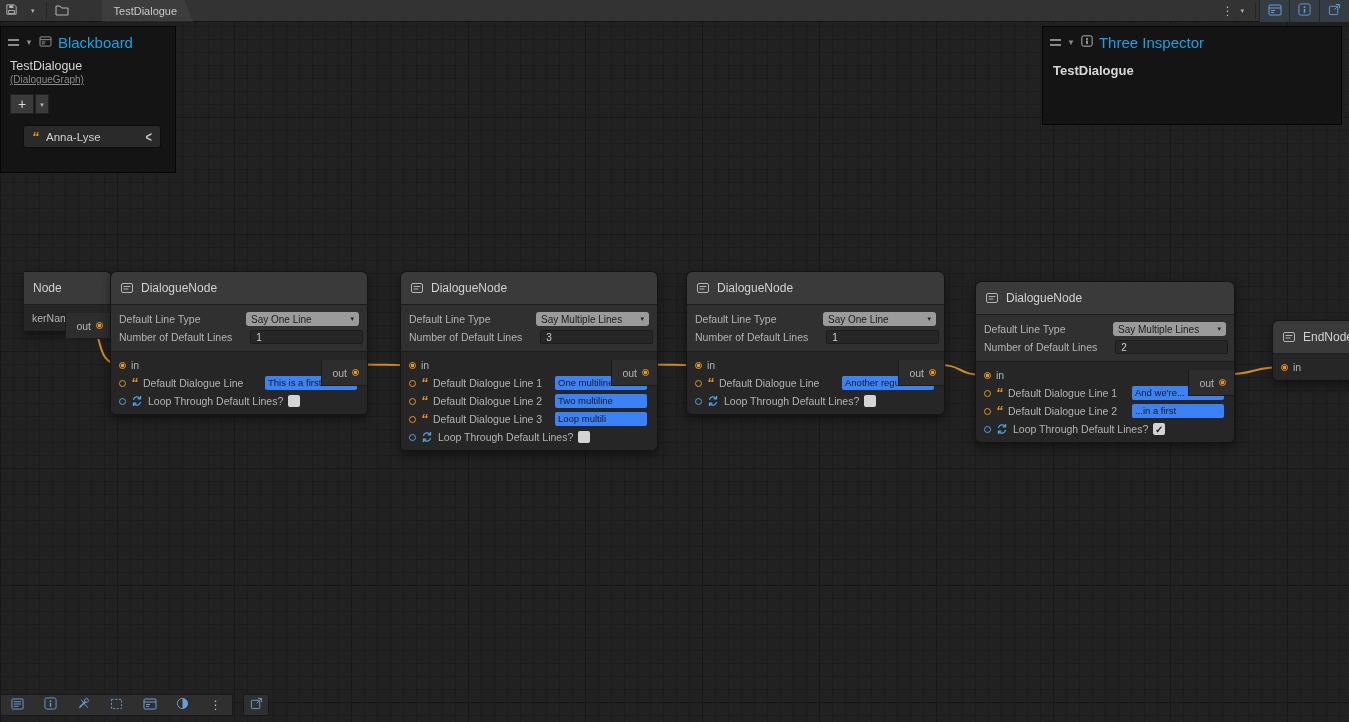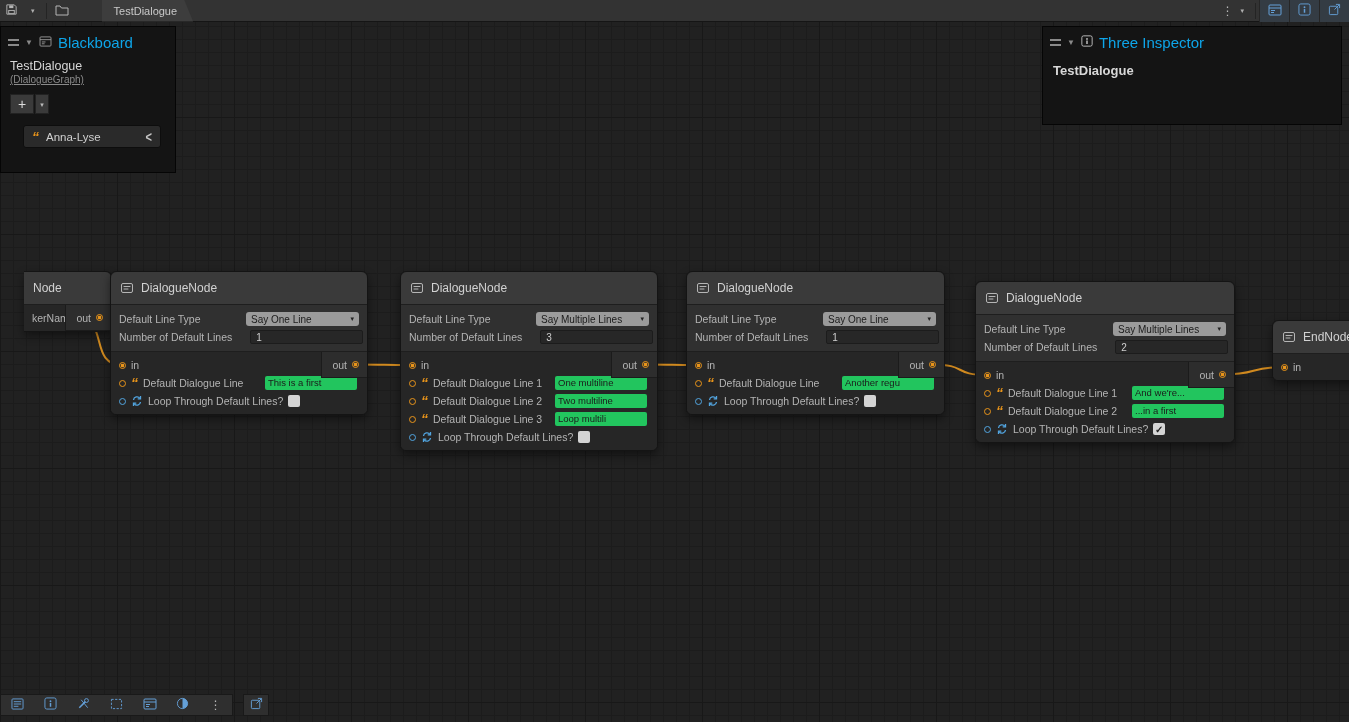--- a/index.html
+++ b/index.html
@@ -75,25 +75,25 @@
   .ports { position:relative; background:#262626; padding:4px 0; border-radius:0 0 6px 6px; }
   .cut-left .ports { border-bottom-left-radius:0; }
   .port-row { display:flex; align-items:center; height:18px; gap:5px; padding:0 8px; }
   .port-label { font-size:10.5px; color:#b4b4b4; white-space:nowrap; }
   .grow { flex:1; }
   .port-dot { width:7px; height:7px; border-radius:50%; border:1px solid currentColor; flex:none; }
   .port-dot.connected { background:radial-gradient(circle at center, currentColor 0 1.6px, transparent 2.1px); }
   .flow   { color:#e8941a; }
   .string { color:#e8941a; }
   .bool   { color:#52a5e0; }
-  .out-col { position:absolute; top:0; right:0; width:46px; height:26px; background:#2d2d2d;
+  .out-col { position:absolute; top:8px; right:0; width:46px; height:26px; background:#2d2d2d;
              border-left:1px solid #1b1b1b; border-bottom:1px solid #1b1b1b;
              display:flex; align-items:center; justify-content:flex-end; gap:5px; padding:0 8px;
              border-top-right-radius:0; }
-  .textfield { width:92px; height:14px; background:#22c55e; border-radius:2px; color:#1b1b1b;
+  .textfield { width:92px; height:14px; background:#3b82f6; border-radius:2px; color:#1b1b1b;
                font-size:9.5px; line-height:14px; padding:0 3px; white-space:nowrap; overflow:hidden;
                flex:none; margin-right:2px; }
   .checkbox { width:12px; height:12px; background:#d4d4d4; border-radius:2px; flex:none; position:relative; }
   .checkbox.checked::after { content:"\2713"; position:absolute; inset:0; display:flex; align-items:center;
                              justify-content:center; font-size:10px; color:#1b1b1b; font-weight:bold; }
   .picon { display:flex; flex:none; }
 
   
   .bottombar-wrap { position:absolute; left:0; bottom:6px; display:flex; align-items:center; z-index:30; }
   .bottombar { display:flex; background:#2f2f2f; border:1px solid #191919; height:22px; }

